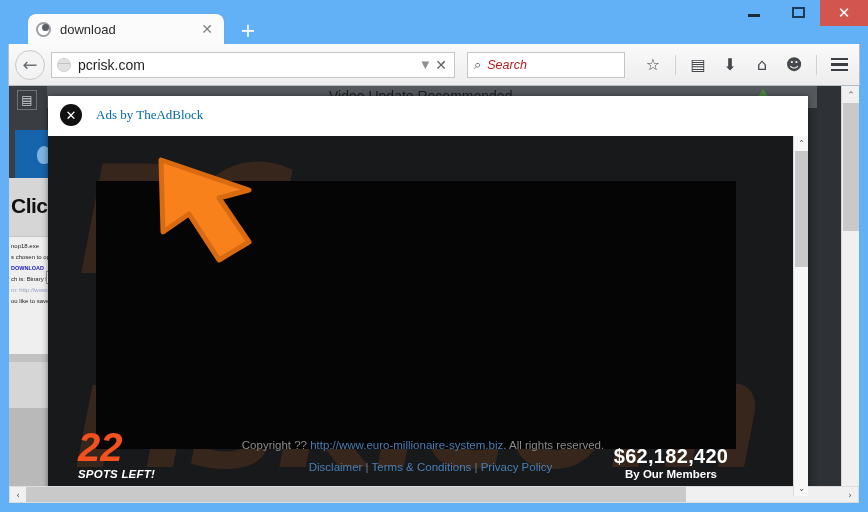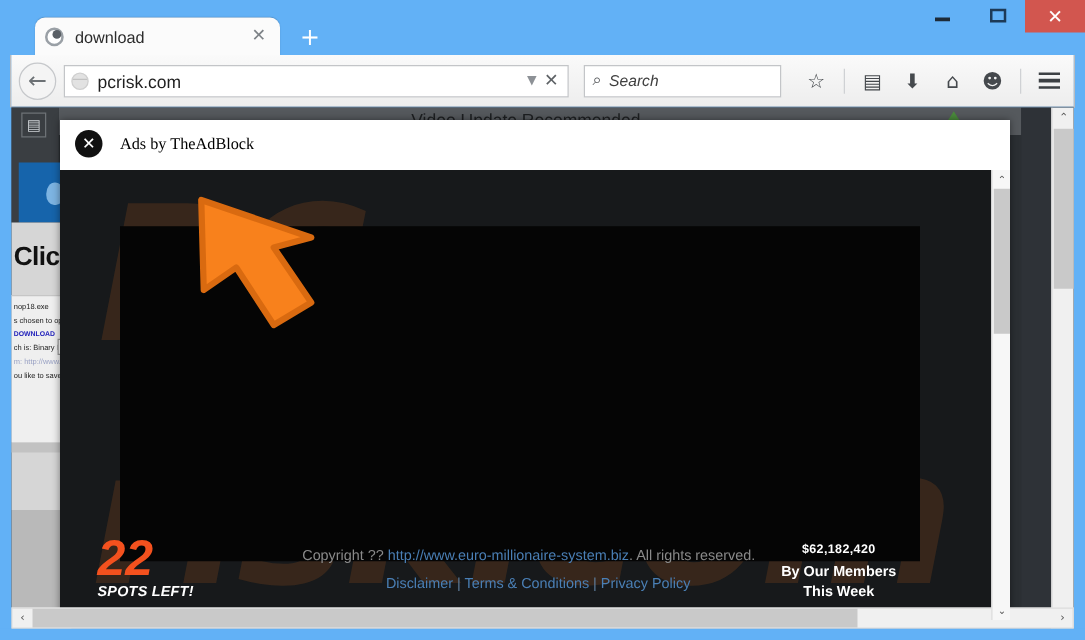--- a/index.html
+++ b/index.html
@@ -86,21 +86,21 @@
   .url-text { font-size: 14px; color: #1f1f1f; flex: 1 1 auto; }
   .url-drop { color: #8d9196; font-size: 10px; padding: 0 6px; font-family: "DejaVu Sans", sans-serif; }
   .url-x { color: #5e6266; font-size: 14px; padding-right: 2px; font-family: "DejaVu Sans", sans-serif; }
 
   .searchbar {
     flex: 0 0 auto; width: 158px; height: 26px; background: #fff;
     border: 1px solid #c3c5c8; display: flex; align-items: center;
     padding: 0 6px; margin-left: 12px;
   }
   .search-ico { color: #4d5053; font-size: 13px; margin-right: 6px; font-family: "DejaVu Sans", sans-serif; }
-  .search-ph { font-size: 12.5px; color: #404040; font-style: italic; }
+  .search-ph { font-size: 12.5px; color: #b91c1c; font-style: italic; }
 
   .toolicons { display: flex; align-items: center; margin-left: 14px; gap: 4px; }
   .ticon {
     width: 28px; height: 28px; display: flex; align-items: center; justify-content: center;
     color: #45494d; font-size: 16px; font-family: "DejaVu Sans", sans-serif;
   }
   .tsep { width: 1px; height: 20px; background: #cfd1d4; margin: 0 4px; }
   .hamburger { display:flex; flex-direction: column; gap: 3px; }
   .hamburger i { display:block; width: 17px; height: 2.5px; background: #3c4044; }
 
@@ -189,21 +189,21 @@
   }
   .ad-head { position: relative; height: 40px; background: #fff; }
   .ad-close {
     position: absolute; left: 12px; top: 8px; width: 22px; height: 22px;
     border-radius: 50%; background: #111; color: #fff;
     display: flex; align-items: center; justify-content: center;
     font-size: 13px; font-weight: bold; font-family: "DejaVu Sans", sans-serif;
   }
   .ad-label {
     position: absolute; left: 48px; top: 11px;
-    font-family: "Liberation Serif", serif; font-size: 13px; color: #000000;
+    font-family: "Liberation Serif", serif; font-size: 13px; color: #0369a1;
   }
 
   .ad-body {
     position: relative; height: 360px; background: #000;
     overflow: hidden;
   }
   
   .ad-scroll {
     position: absolute; right: 0; top: 0; width: 15px; height: 360px;
     background: #f7f7f7; border-left: 1px solid #dcdcdc; z-index: 8;
@@ -250,21 +250,21 @@
     font-size: 40px; font-weight: bold; color: #f4511e;
     font-family: "Liberation Sans", sans-serif; line-height: 40px;
   }
   .spots-t1, .spots-t2 {
     font-size: 11.5px; font-weight: bold; color: #fff; letter-spacing: .2px; line-height: 15px;
   }
 
   .money {
     position: absolute; right: 22px; bottom: 14px; width: 200px; text-align: center; z-index: 6;
   }
-  .money-amt { font-size: 10px; font-weight: bold; color: #fff; line-height: 20px; letter-spacing: .3px; }
+  .money-amt { font-size: 20px; font-weight: bold; color: #fff; line-height: 20px; letter-spacing: .3px; }
   .money-l1, .money-l2, .money-l3 {
     font-size: 11.5px; font-weight: bold; color: #fff; line-height: 16px;
   }
 
   .legal { position: absolute; left: 0; right: 15px; bottom: 18px; text-align: center; z-index: 6; }
   .legal-copy { font-size: 11.5px; color: #8a8a8a; line-height: 22px; padding-left: 20px; }
   .legal-copy a, .legal-links a { color: #4a7fb5; text-decoration: none; }
   .legal-links { font-size: 11.5px; color: #4a7fb5; line-height: 22px; padding-left: 35px; }
   .legal-links .sep { color: #5d7d9c; }
 
@@ -391,21 +391,20 @@
           </svg>
 
           <div class="spots">
             <div class="spots-num">22</div>
             <div class="spots-t2">SPOTS LEFT!</div>
           </div>
 
           <div class="money">
             <div class="money-amt">$62,182,420</div>
             <div class="money-l2">By Our Members</div>
-            <div class="money-l3">This Week</div>
           </div>
 
           <div class="legal">
             <div class="legal-copy"><span>Copyright ?? </span><a href="#">http://www.euro-millionaire-system.biz</a><span>. All rights reserved.</span></div>
             <div class="legal-links"><a href="#">Disclaimer</a><span class="sep"> | </span><a href="#">Terms &amp; Conditions</a><span class="sep"> | </span><a href="#">Privacy Policy</a></div>
           </div>
         </div>
 
         <div class="ad-scroll">
           <div class="as-arrow up">⌃</div>

